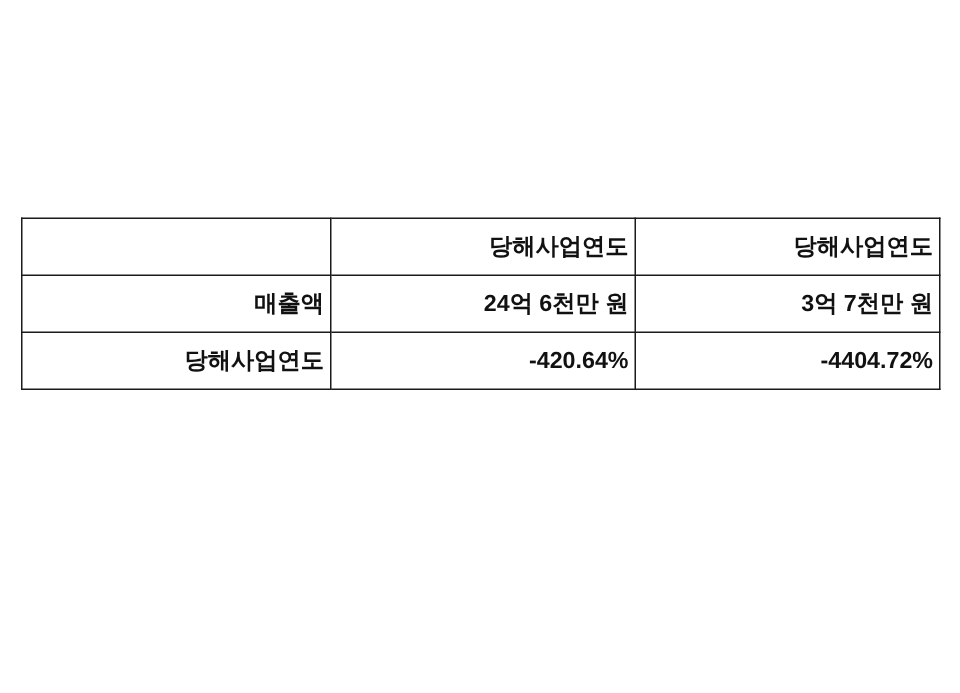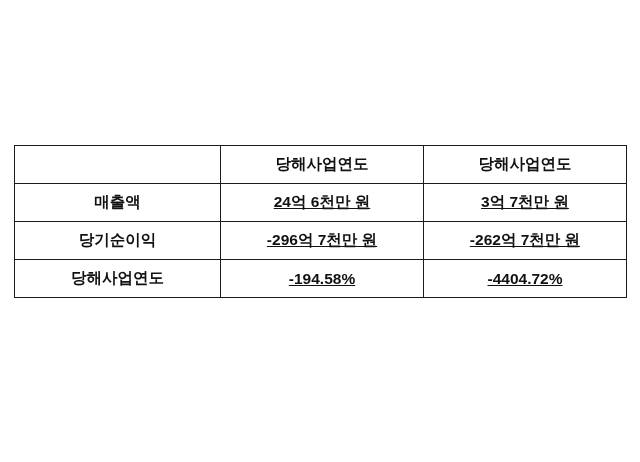--- a/index.html
+++ b/index.html
@@ -26,42 +26,41 @@
     width: 612px;
   }
   table.fin-table {
     border-collapse: collapse;
     width: 612px;
     table-layout: fixed;
   }
   table.fin-table td {
     border: 1px solid #1b1b1b;
     height: 37px;
-    text-align: center;
+    text-align: right;
     vertical-align: middle;
     font-size: 15.5px;
     font-weight: bold;
     color: #111111;
     padding: 0 4px;
     white-space: nowrap;
   }
   col.c-label { width: 206px; }
   col.c-val   { width: 203px; }
   td.corner {
     border-left: 1px solid #1b1b1b;
   }
   td.head {
     font-weight: bold;
   }
   td.label {
     font-weight: bold;
   }
   td.value {
     font-weight: bold;
-    text-decoration: underline;
   }
 </style>
 </head>
 <body>
 
 <div class="page">
   <div class="table-wrap">
     <table class="fin-table">
       <colgroup>
         <col class="c-label">
@@ -73,25 +72,20 @@
           <td class="corner"></td>
           <td class="head">당해사업연도</td>
           <td class="head">당해사업연도</td>
         </tr>
         <tr>
           <td class="label">매출액</td>
           <td class="value">24억 6천만 원</td>
           <td class="value">3억 7천만 원</td>
         </tr>
         <tr>
-          <td class="label">당기순이익</td>
-          <td class="value">-296억 7천만 원</td>
-          <td class="value">-262억 7천만 원</td>
-        </tr>
-        <tr>
           <td class="label">당해사업연도</td>
-          <td class="value">-194.58%</td>
+          <td class="value">-420.64%</td>
           <td class="value">-4404.72%</td>
         </tr>
       </tbody>
     </table>
   </div>
 </div>
 
 </body></html>

